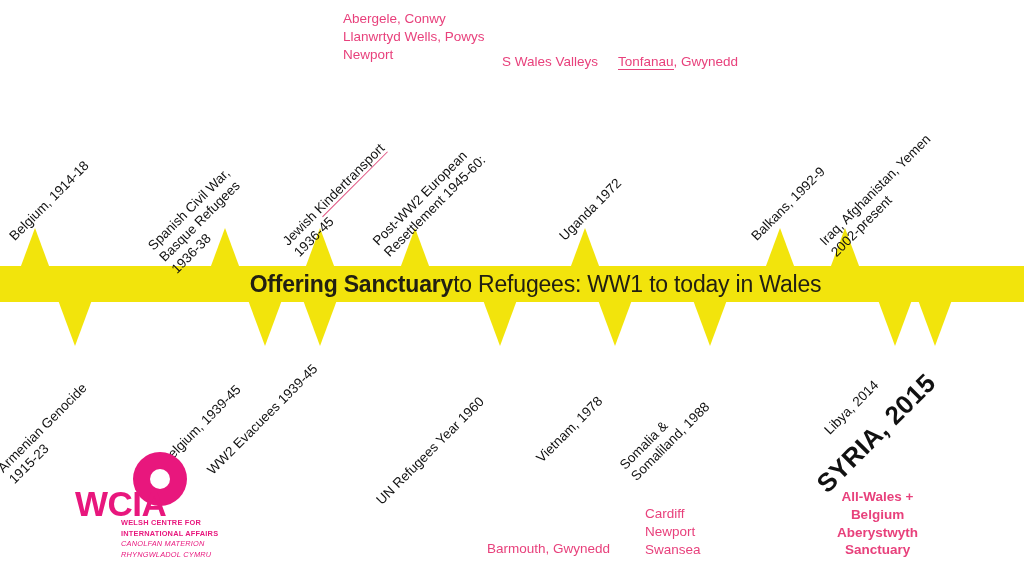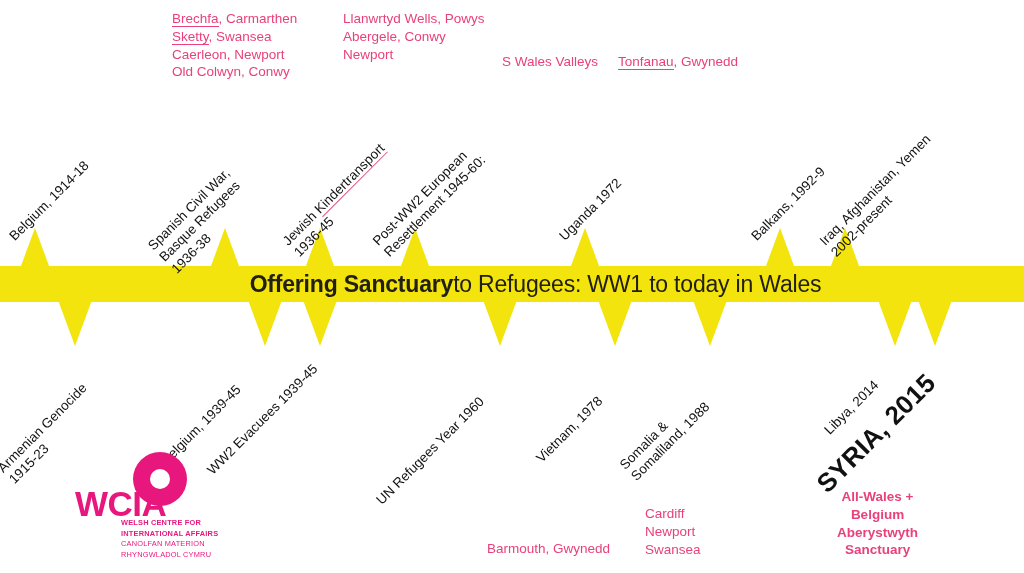--- a/index.html
+++ b/index.html
@@ -164,20 +164,21 @@
     top: 66px;
     font-family: "Liberation Sans", sans-serif;
     font-size: 7.4px;
     line-height: 1.45;
     font-weight: bold;
     color: #e8177d;
     letter-spacing: 0.2px;
   }
   .logo-sub .welsh {
     font-weight: normal;
+    font-style: italic;
   }
 </style>
 </head>
 <body>
 
 <div id="stage">
 
   <div class="arrow up" style="left:18px; top:228px;"></div>
   <div class="arrow up" style="left:208px; top:228px;"></div>
   <div class="arrow up" style="left:303px; top:228px;"></div>
@@ -261,30 +262,24 @@
   </div>
 
   <div class="evt below" style="left:833px; top:422px;">
     <div>Libya, 2014</div>
   </div>
 
   <div class="evt below big" style="left:833px; top:468px;">
     <div>SYRIA, 2015</div>
   </div>
 
-  <div class="pink" style="left:172px; top:10px;">
-    <div><span class="u">Brechfa</span>, Carmarthen</div>
-    <div><span class="u">Sketty</span>, Swansea</div>
-    <div>Caerleon, Newport</div>
-    <div>Old Colwyn, Conwy</div>
-  </div>
 
   <div class="pink" style="left:343px; top:10px;">
+    <div>Abergele, Conwy</div>
     <div>Llanwrtyd Wells, Powys</div>
-    <div>Abergele, Conwy</div>
     <div>Newport</div>
   </div>
 
   <div class="pink" style="left:502px; top:53px;">
     <div>S Wales Valleys</div>
   </div>
 
   <div class="pink" style="left:618px; top:53px;">
     <div><span class="u">Tonfanau</span>, Gwynedd</div>
   </div>

